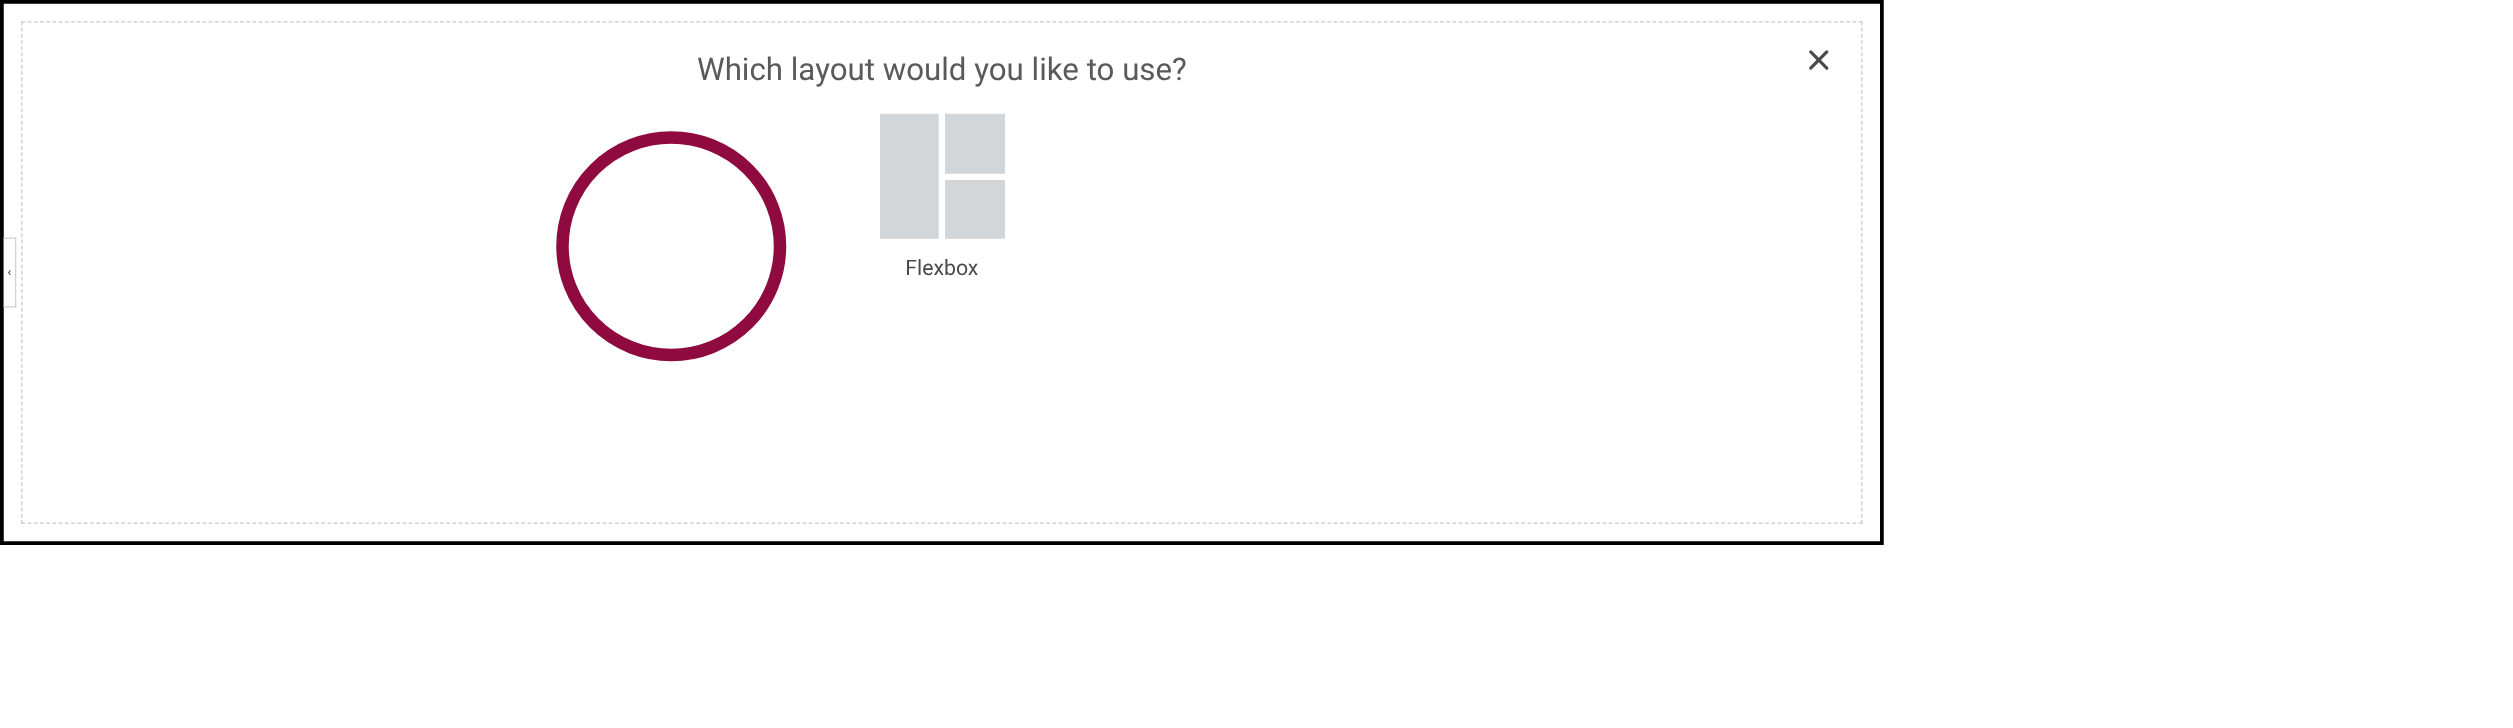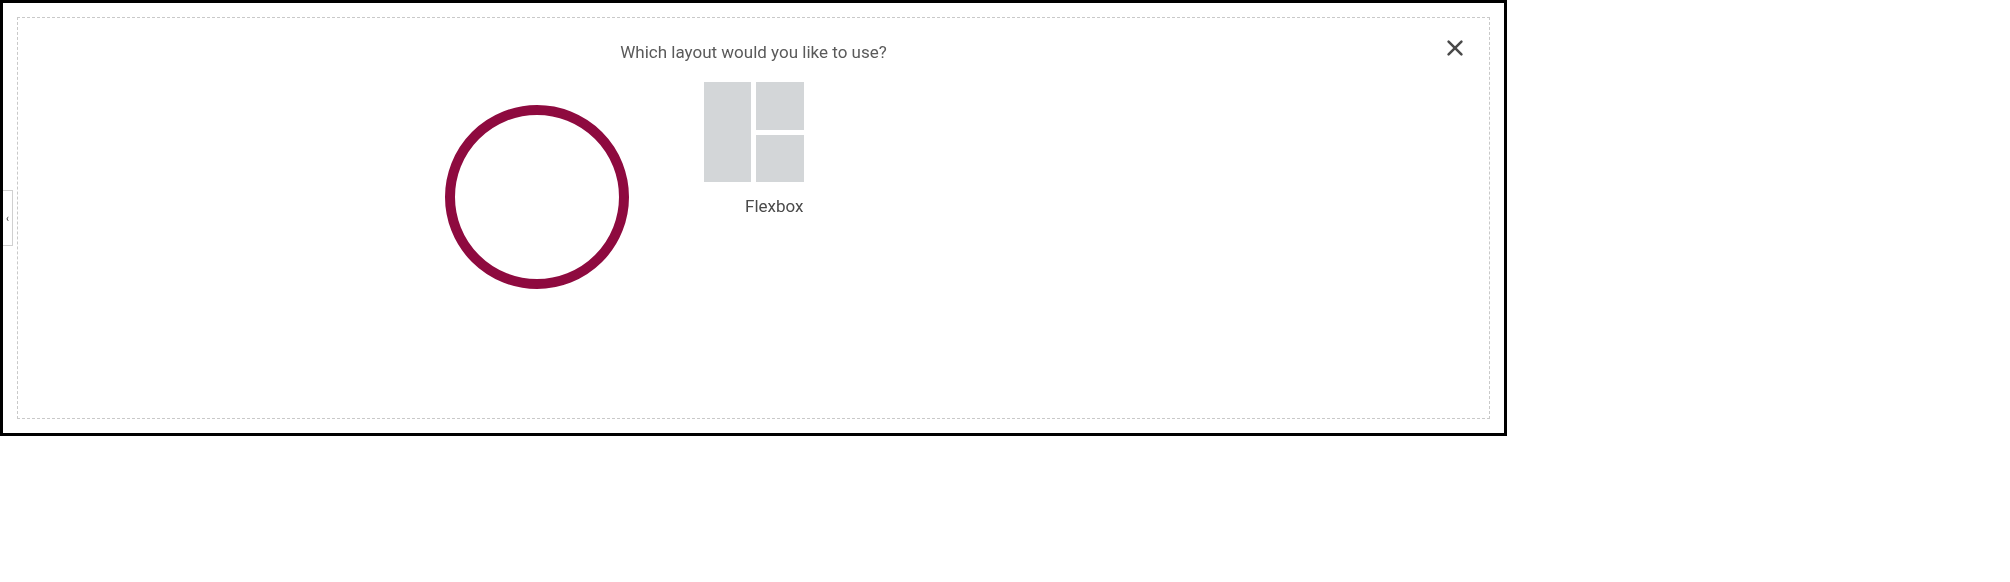--- a/index.html
+++ b/index.html
@@ -39,35 +39,35 @@
       align-items: center;
       justify-content: center;
       color: #4a4a4a;
     }
     .close-button svg {
       width: 22px;
       height: 22px;
     }
     .prompt-text {
       text-align: center;
-      font-size: 17px;
+      font-size: 25px;
       color: #5a5a5a;
       margin-bottom: 20px;
       font-weight: 400;
     }
     .options-row {
       display: flex;
       justify-content: center;
       gap: 58px;
       margin-top: 4px;
     }
     .option {
       display: flex;
       flex-direction: column;
-      align-items: flex-end;
+      align-items: center;
       cursor: pointer;
     }
     .option-preview {
       width: 100px;
       height: 100px;
       margin-bottom: 14px;
       display: flex;
       gap: 5px;
     }
     .flexbox-preview .col-left {

